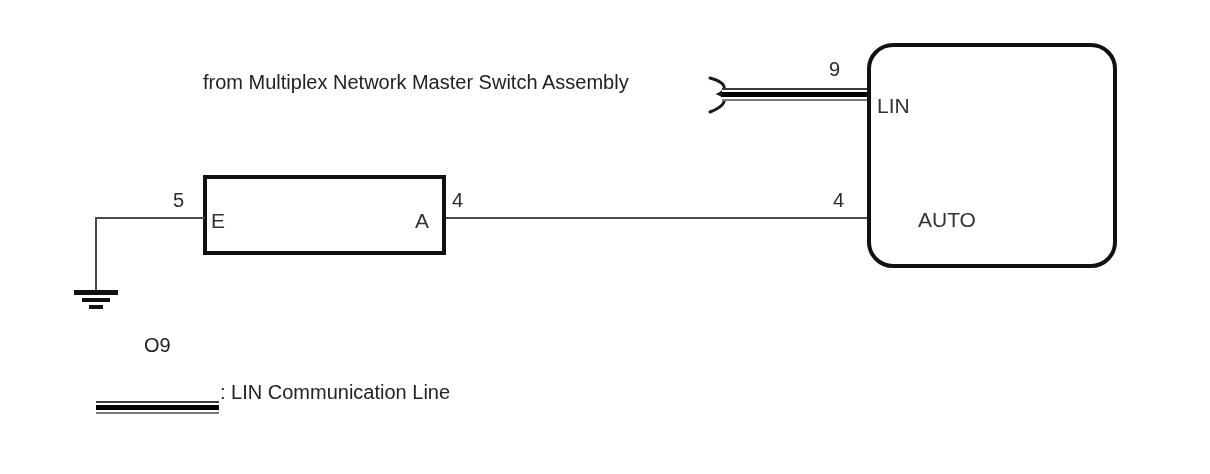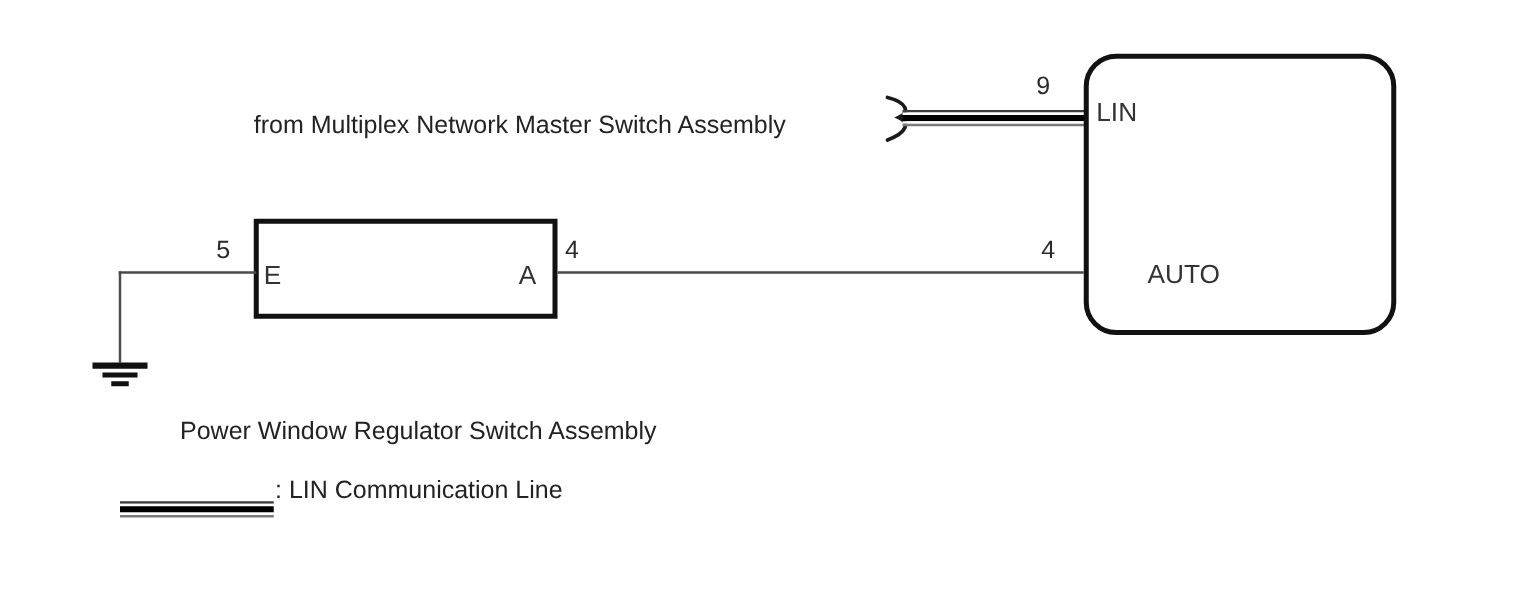--- a/index.html
+++ b/index.html
@@ -104,41 +104,41 @@
   .gnd .b2 { top: 8px;  left: 8px;  width: 28px; height: 4px; }
   .gnd .b3 { top: 15px; left: 15px; width: 14px; height: 4px; }
 
   svg { display: block; overflow: visible; }
 </style>
 </head>
 <body>
 
 <div id="canvas">
 
-  <div class="txt note-text" style="left:203px; top:88px;">from Multiplex Network Master Switch Assembly</div>
+  <div class="txt note-text" style="left:203px; top:70px;">from Multiplex Network Master Switch Assembly</div>
 
   <div class="abs" style="left:704px; top:72px; width:34px; height:48px;">
     <svg width="34" height="48" viewBox="0 0 34 48">
       <path d="M 6 6 C 22 10, 24 18, 15 22 C 24 26, 22 34, 6 40" fill="none" stroke="#1a1a1a" stroke-width="3" stroke-linecap="round"></path>
     </svg>
   </div>
 
   <div class="lin-line" style="left:722px; top:88px; width:148px;">
     <div class="s s1"></div>
     <div class="s s2"></div>
     <div class="s s3"></div>
     <div class="s s4"></div>
     <div class="s s5"></div>
   </div>
 
   <div class="txt pin-number" style="left:829px; top:57px;">9</div>
 
   <div class="box-motor" style="left:867px; top:43px; width:250px; height:225px;"></div>
 
-  <div class="txt terminal-label" style="left:877px; top:78px;">LIN</div>
+  <div class="txt terminal-label" style="left:877px; top:93px;">LIN</div>
 
   <div class="txt terminal-label" style="left:877px; top:207px;margin-left:41px;">AUTO</div>
 
   <div class="box-switch" style="left:203px; top:175px; width:243px; height:80px;"></div>
 
   <div class="txt terminal-label" style="left:211px; top:208px;">E</div>
 
   <div class="txt terminal-label" style="left:415px; top:208px;">A</div>
 
   <div class="wire-h" style="left:446px; top:217px; width:421px;"></div>
@@ -152,21 +152,21 @@
 
   <div class="txt pin-number" style="left:173px; top:188px;">5</div>
 
   <div class="gnd" style="left:74px; top:290px; width:44px; height:20px;">
     <div class="bar b1"></div>
     <div class="bar b2"></div>
     <div class="bar b3"></div>
   </div>
 
   <div class="txt caption" style="left:144px; top:283px;">
-    <span class="caption-line">Power Window Regulator Switch Assembly</span>
+    <span class="caption-line">O9</span>
     
   </div>
 
   <div class="txt caption" style="left:749px; top:283px;">
     
   </div>
 
   <div class="lin-line" style="left:96px; top:401px; width:123px;">
     <div class="s s1"></div>
     <div class="s s2"></div>

